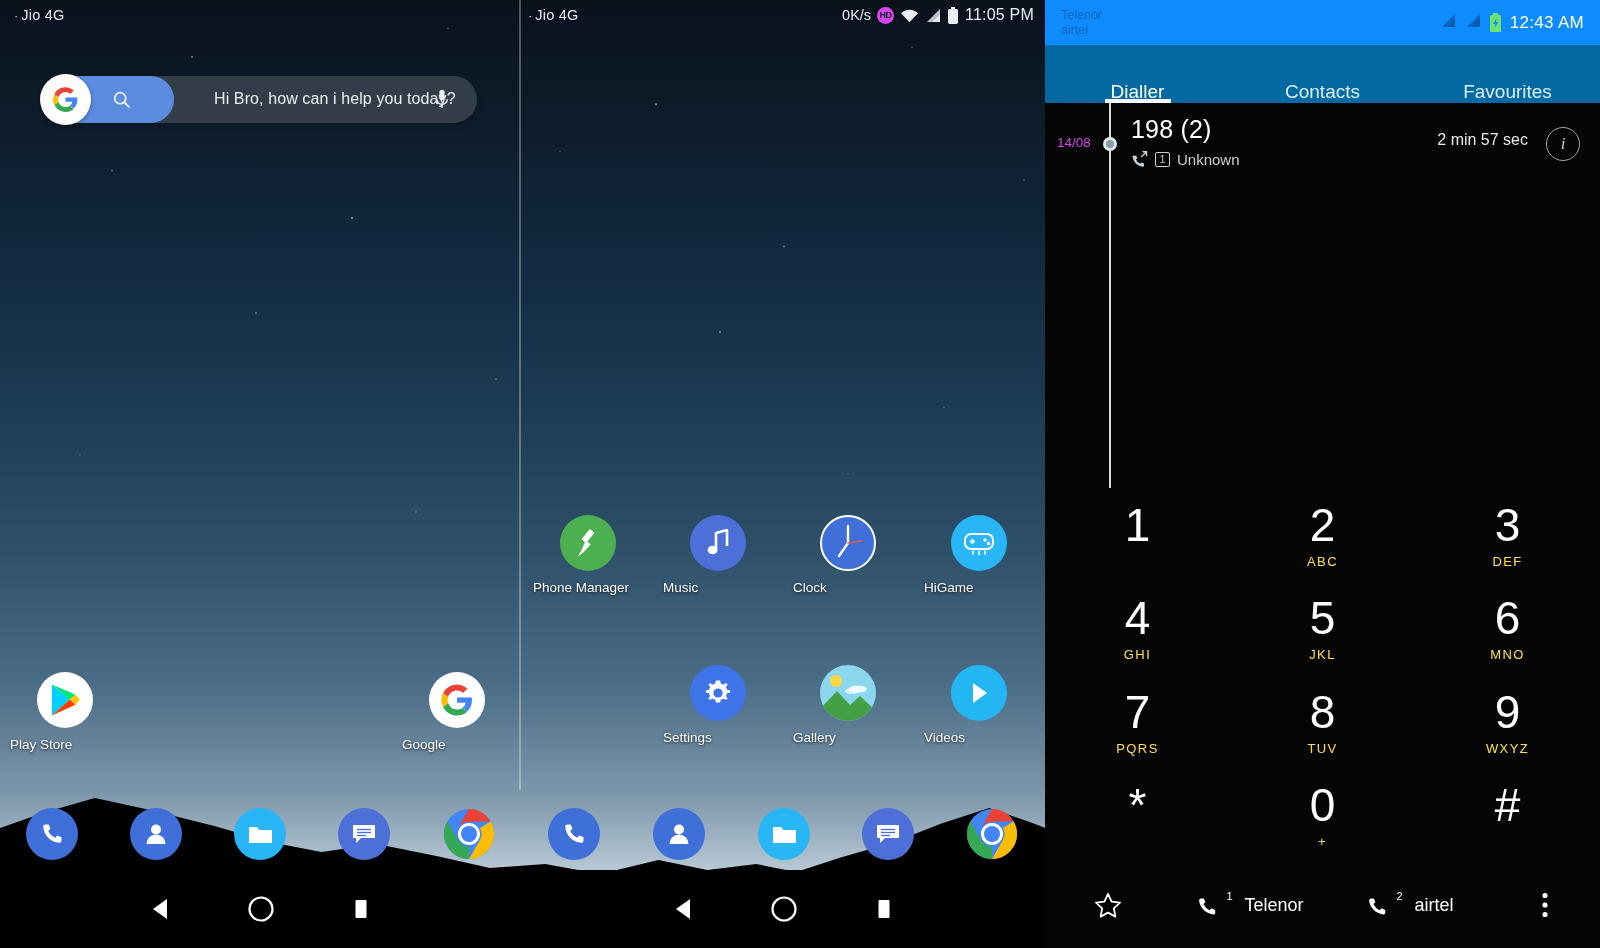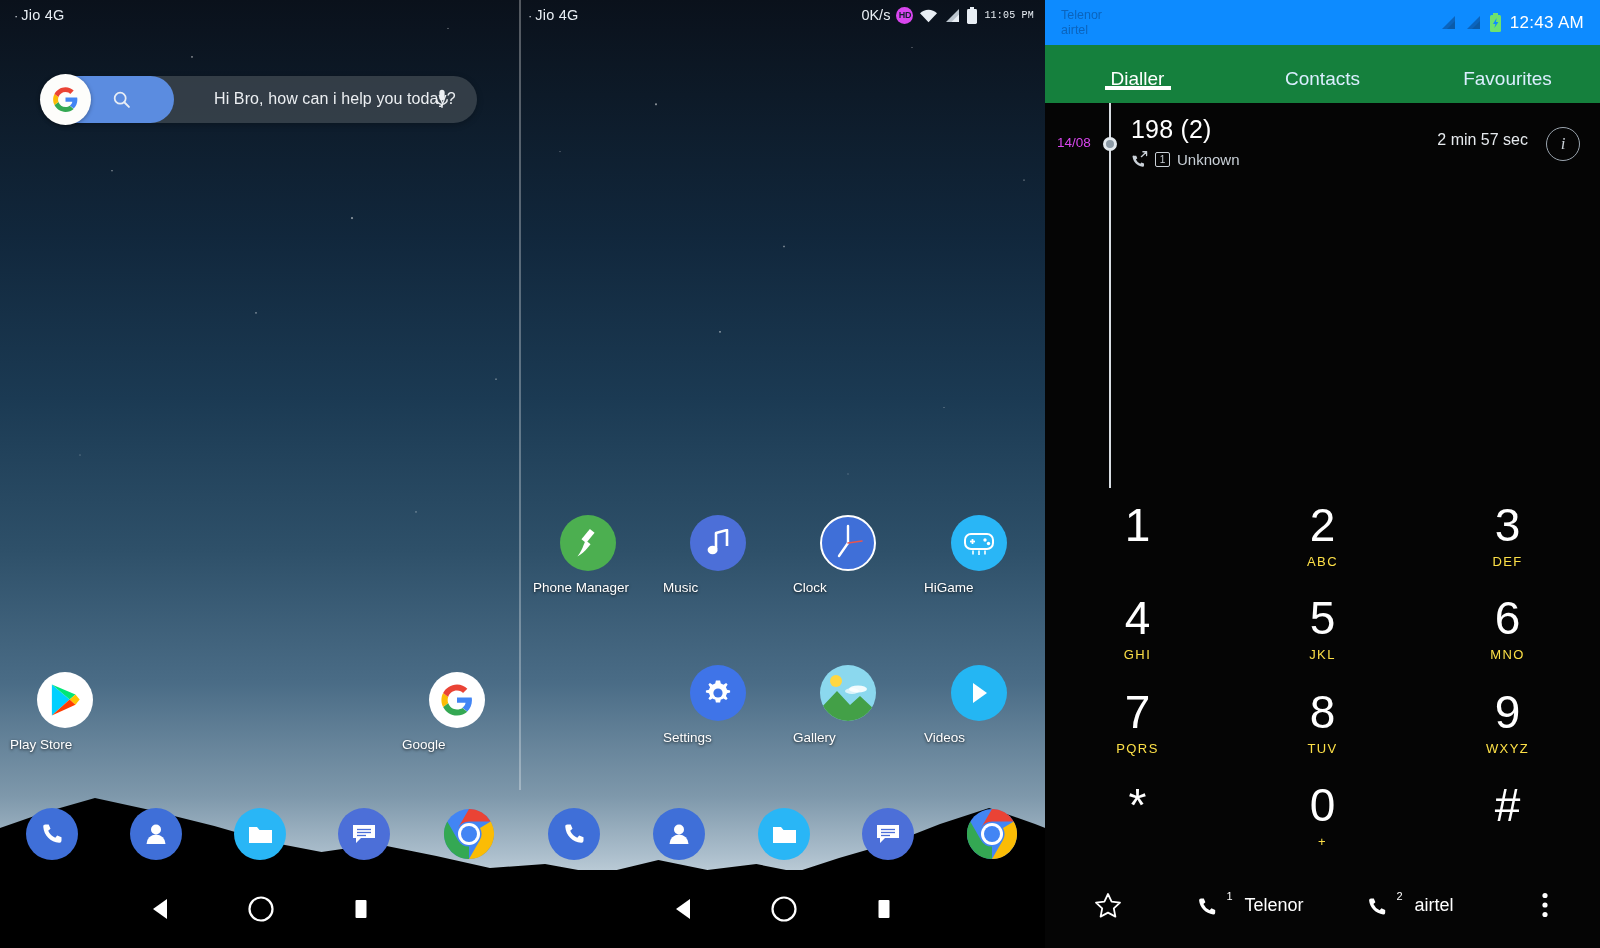--- a/index.html
+++ b/index.html
@@ -64,21 +64,21 @@
 
   
   .statusbar { position:absolute; top:0; height:30px; display:flex; align-items:center;
     color:#e8eef4; font-size:14.5px; z-index:6; }
   .sb-left { left:10px; }
   .sb-right { display:flex; align-items:center; gap:6px; }
   .sb-carrier { letter-spacing:.2px; }
   .dot-sep { font-size:13px; opacity:.85; margin-right:3px;}
   .hd-badge { width:17px; height:17px; border-radius:50%; background:#d946ef; color:#12202e;
     font-size:9px; font-weight:bold; display:flex; align-items:center; justify-content:center; letter-spacing:-.3px;}
-  .sb-time { font-size:10px; letter-spacing:.2px;font-family:Liberation Mono, monospace; }
+  .sb-time { font-size:16px; letter-spacing:.2px; }
 
   
   .search-pill { position:absolute; left:44px; top:76px; width:433px; height:47px;
     background:rgba(60,70,78,.82); border-radius:24px; display:flex; align-items:center; z-index:7;
     box-shadow:0 2px 6px rgba(0,0,0,.25); }
   .sp-bluecap { position:absolute; left:0; top:0; width:130px; height:47px; background:#5b8ce0;
     border-radius:24px; }
   .sp-gcircle { position:absolute; left:-4px; top:-2px; width:51px; height:51px; border-radius:50%;
     background:#fdfdfb; display:flex; align-items:center; justify-content:center;
     box-shadow:0 1px 4px rgba(0,0,0,.35); }
@@ -101,23 +101,23 @@
   .navbar { position:absolute; bottom:0; height:78px; background:#000; display:flex; align-items:center;
     justify-content:center; gap:0; z-index:8; }
   .nav-btn { width:100px; display:flex; align-items:center; justify-content:center; }
 
   
   .dialer { position:absolute; left:1045px; top:0; width:555px; height:948px; background:#050505; z-index:9;
     display:flex; flex-direction:column; }
   .d-status { height:45px; background:#0d8bff; display:flex; align-items:center; padding:0 16px;
     justify-content:space-between; flex:0 0 45px; }
   .d-carrier { line-height:1.15; color:#0b64bd; font-size:12.5px; }
-  .d-status-right { display:flex; align-items:center; gap:8px; color:#fff; }
+  .d-status-right { display:flex; align-items:flex-start; gap:8px; color:#fff; }
   .d-time { font-size:17px; letter-spacing:.3px; }
-  .d-tabs { height:58px; background:#15803d; display:flex; align-items:center; flex:0 0 58px; }
+  .d-tabs { height:58px; background:#0369a1; display:flex; align-items:flex-end; flex:0 0 58px; }
   .d-tab { flex:1; display:flex; flex-direction:column; align-items:center; justify-content:flex-start;
     padding-top:10px; position:relative; color:#dbeeff; font-size:19px; }
   .d-tab.active { color:#fff; }
   .d-tab.active::after { content:""; position:absolute; bottom:0; left:50%; transform:translateX(-50%);
     width:66px; height:4px; background:#fff; }
 
   .d-loglist { position:relative; flex:0 0 385px; background:#050505; }
   .timeline { position:absolute; left:64px; top:0; width:2px; height:385px; background:#d8dde2; }
   .timeline-dot { position:absolute; left:58px; top:34px; width:14px; height:14px; border-radius:50%;
     background:#8c9aa6; border:3px solid #e3e9ee; }

